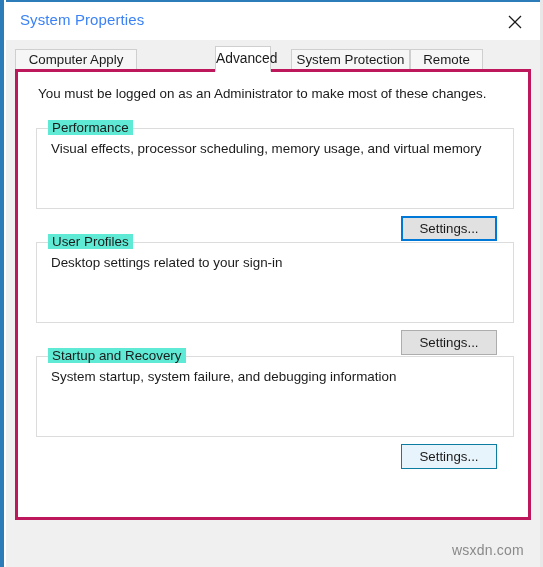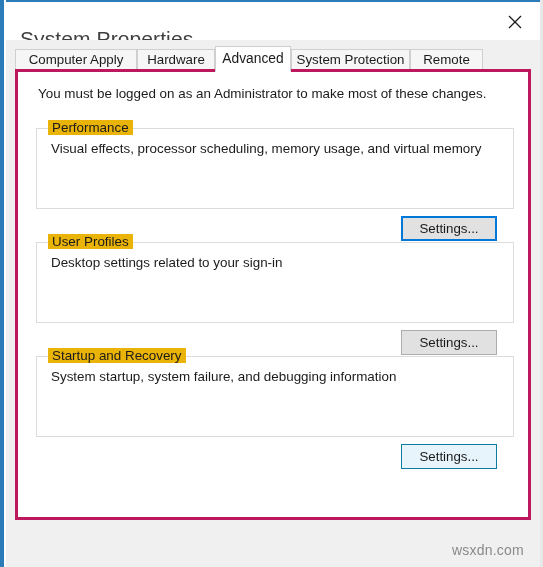--- a/index.html
+++ b/index.html
@@ -56,23 +56,23 @@
     position: absolute;
     left: 6px;
     top: 2px;
     width: 534px;
     height: 38px;
     background: #ffffff;
   }
   #title-text {
     position: absolute;
     left: 14px;
-    top: 25px;
-    font-size: 21px;
-    color: #404040;
+    top: 9px;
+    font-size: 15px;
+    color: #3b82f6;
     letter-spacing: 0.1px;
     white-space: nowrap;
   }
   #close-button {
     position: absolute;
     right: 2px;
     top: 0;
     width: 46px;
     height: 38px;
     cursor: default;
@@ -155,21 +155,21 @@
     width: 478px;
     box-sizing: border-box;
     border: 1px solid #dcdcdc;
     background: #ffffff;
   }
   .group-title {
     position: absolute;
     left: 11px;
     top: -9px;
     padding: 0 4px;
-    background: #eab308;
+    background: #5eead4;
     font-size: 13.4px;
     color: #1b1b1b;
     white-space: nowrap;
   }
   .group-desc {
     position: absolute;
     left: 14px;
     top: 12px;
     font-size: 13.4px;
     color: #1b1b1b;
@@ -268,24 +268,21 @@
       </svg>
     </div>
   </div>
 
   <div id="dialog-body">
 
     <div id="tabstrip">
       <div class="tab" style="left:0px; width:122px;">
         <span>Computer Apply</span>
       </div>
-      <div class="tab" style="left:122px; width:78px;">
-        <span>Hardware</span>
-      </div>
-      <div class="tab selected" style="left:200px; width:76px;">
+      <div class="tab selected" style="left:200px; width:56px;">
         <span>Advanced</span>
       </div>
       <div class="tab" style="left:276px; width:119px;">
         <span>System Protection</span>
       </div>
       <div class="tab" style="left:395px; width:73px;">
         <span>Remote</span>
       </div>
     </div>
 

